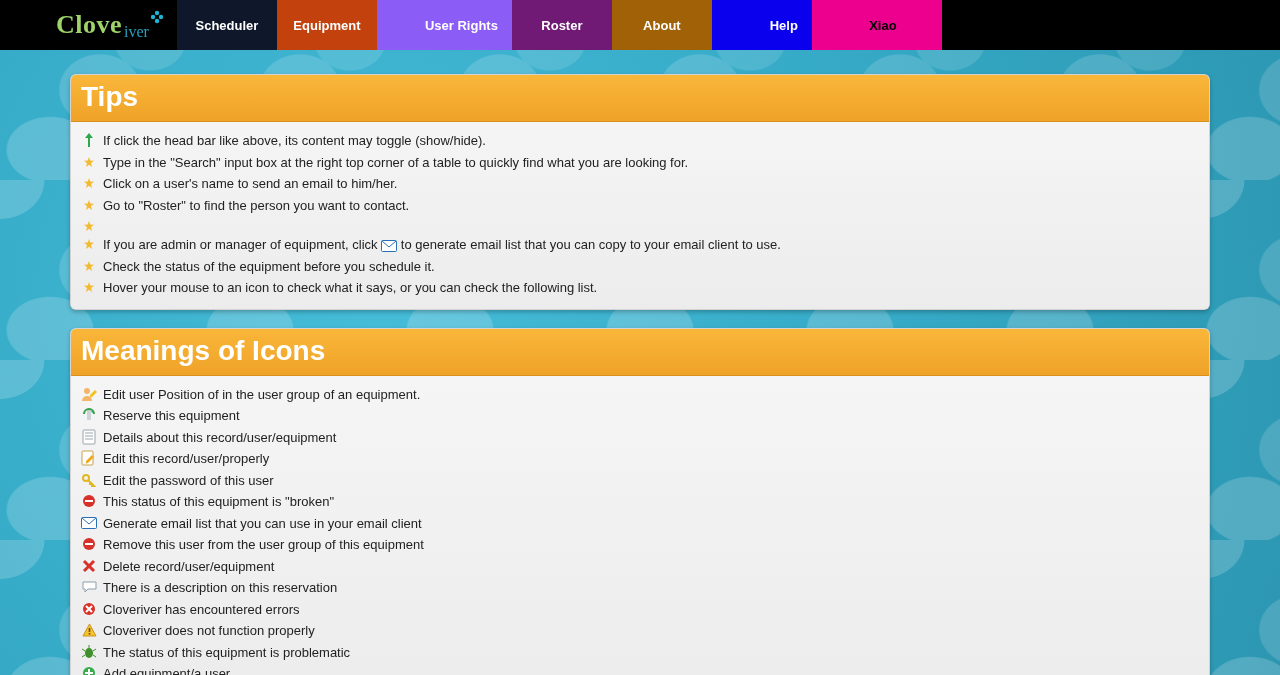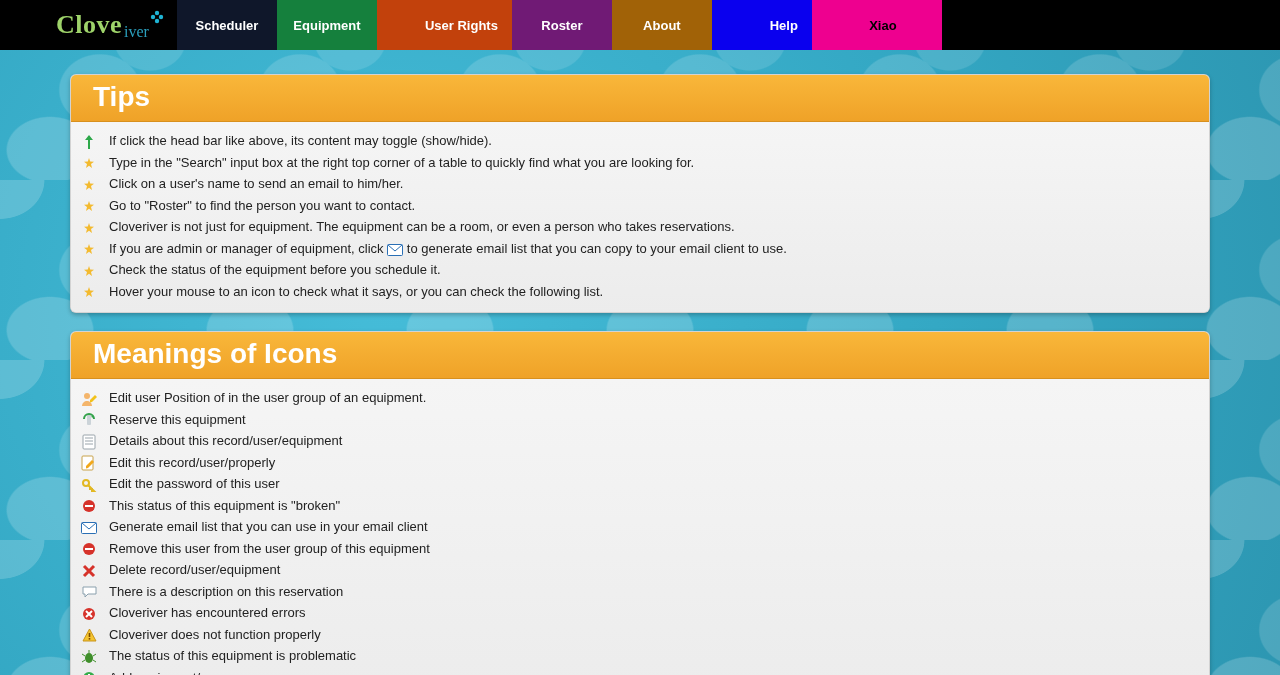--- a/index.html
+++ b/index.html
@@ -62,22 +62,22 @@
     justify-content: center;
     min-width: 100px;
     padding: 0 14px;
     font-weight: 700;
     color: #fff;
     font-size: 13px;
     cursor: pointer;
     user-select: none;
   }
   .nav-green  { background: #0f172a; }
-  .nav-orange { background: #15803d; color: #fff; }
-  .nav-red    { background: #c2410c; padding-left: 48px; }
+  .nav-orange { background: #c2410c; color: #fff; }
+  .nav-red    { background: #8b5cf6; padding-left: 48px; }
   .nav-cyan   { background: #701a75; }
   .nav-lime   { background: #a16207; color:#fff;text-align:right; }
   .nav-blue   { background: #0a00ee; justify-content: flex-end; }
   .nav-pink   { background: #ee008f; color: #000; font-weight:700;}
   .nav-pink span { color:#000;margin-left:12px; }
   
   .container {
     width: 1140px;
     max-width: 92%;
     margin: 24px auto 0;
@@ -89,34 +89,34 @@
     overflow: hidden;
     background: #f1f1f1;
     border: 1px solid rgba(0,0,0,0.12);
   }
   .panel-head {
     background: linear-gradient(#f9b73a, #efa228);
     border-bottom: 1px solid #d8901e;
     color: #fff;
     font-size: 28px;
     font-weight: 800;
-    padding: 6px 12px 8px 22px;
+    padding: 6px 12px 8px 10px;
     font-family: Verdana, sans-serif;
   }
   .panel-body {
     padding: 8px 10px 10px 10px;
     background: linear-gradient(#f5f5f5, #ececec);
     font-size: 13px;
     color: #222;
     line-height: 1.5;
   }
   .row {
     display: flex;
-    align-items: center;
-    gap: 12px;
+    align-items: flex-start;
+    gap: 6px;
     padding: 1px 0;
   }
   .icon16 {
     width: 16px;
     height: 16px;
     flex: 0 0 16px;
     display: inline-flex;
     align-items: center;
     justify-content: center;
     position: relative;
@@ -208,21 +208,20 @@
               </svg>
             </span>
             <span>Go to "Roster" to find the person you want to contact.</span>
           </div>
       <div class="row">
             <span class="icon16">
               <svg width="10" height="10" viewBox="0 0 10 10">
                 <polygon points="5,0 6.2,3.5 10,3.8 7,6 8,10 5,7.8 2,10 3,6 0,3.8 3.8,3.5" fill="#f3ba2f"></polygon>
               </svg>
             </span>
-            <span>Cloveriver is not just for equipment. The equipment can be a room, or even a person who takes reservations.</span>
           </div>
       <div class="row">
             <span class="icon16">
               <svg width="10" height="10" viewBox="0 0 10 10">
                 <polygon points="5,0 6.2,3.5 10,3.8 7,6 8,10 5,7.8 2,10 3,6 0,3.8 3.8,3.5" fill="#f3ba2f"></polygon>
               </svg>
             </span>
         <span>
           <span>If you are admin or manager of equipment, click </span>
           <span class="inline-icon">

